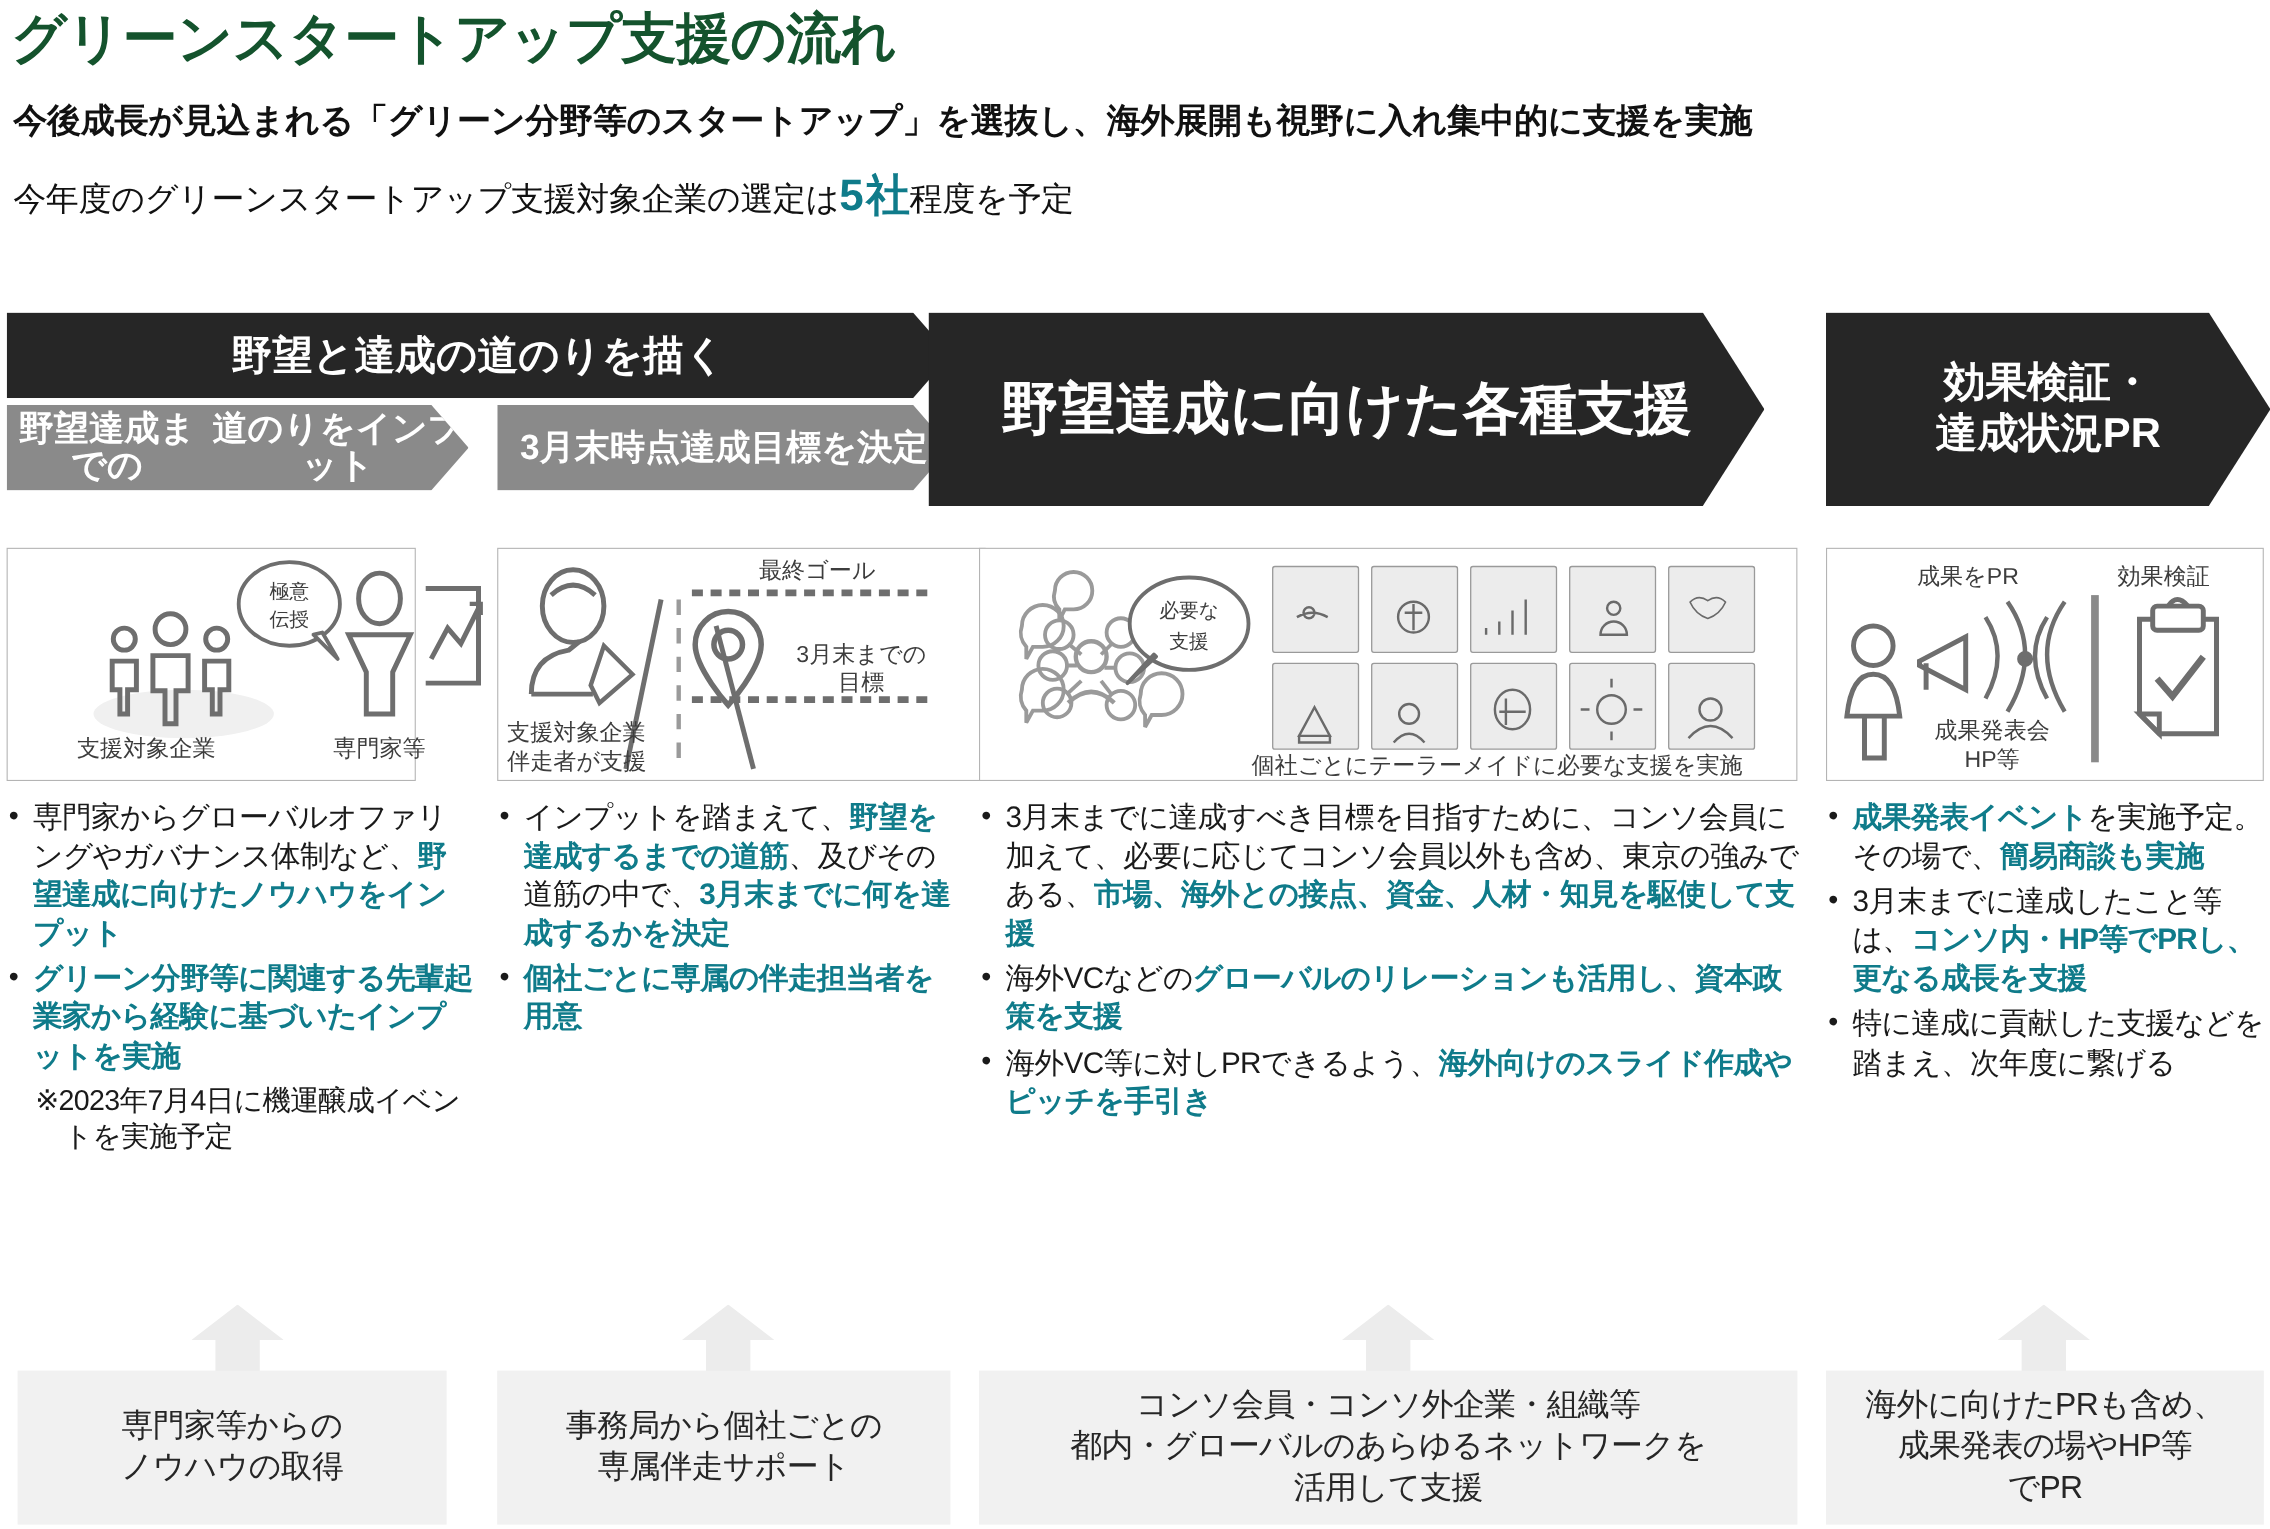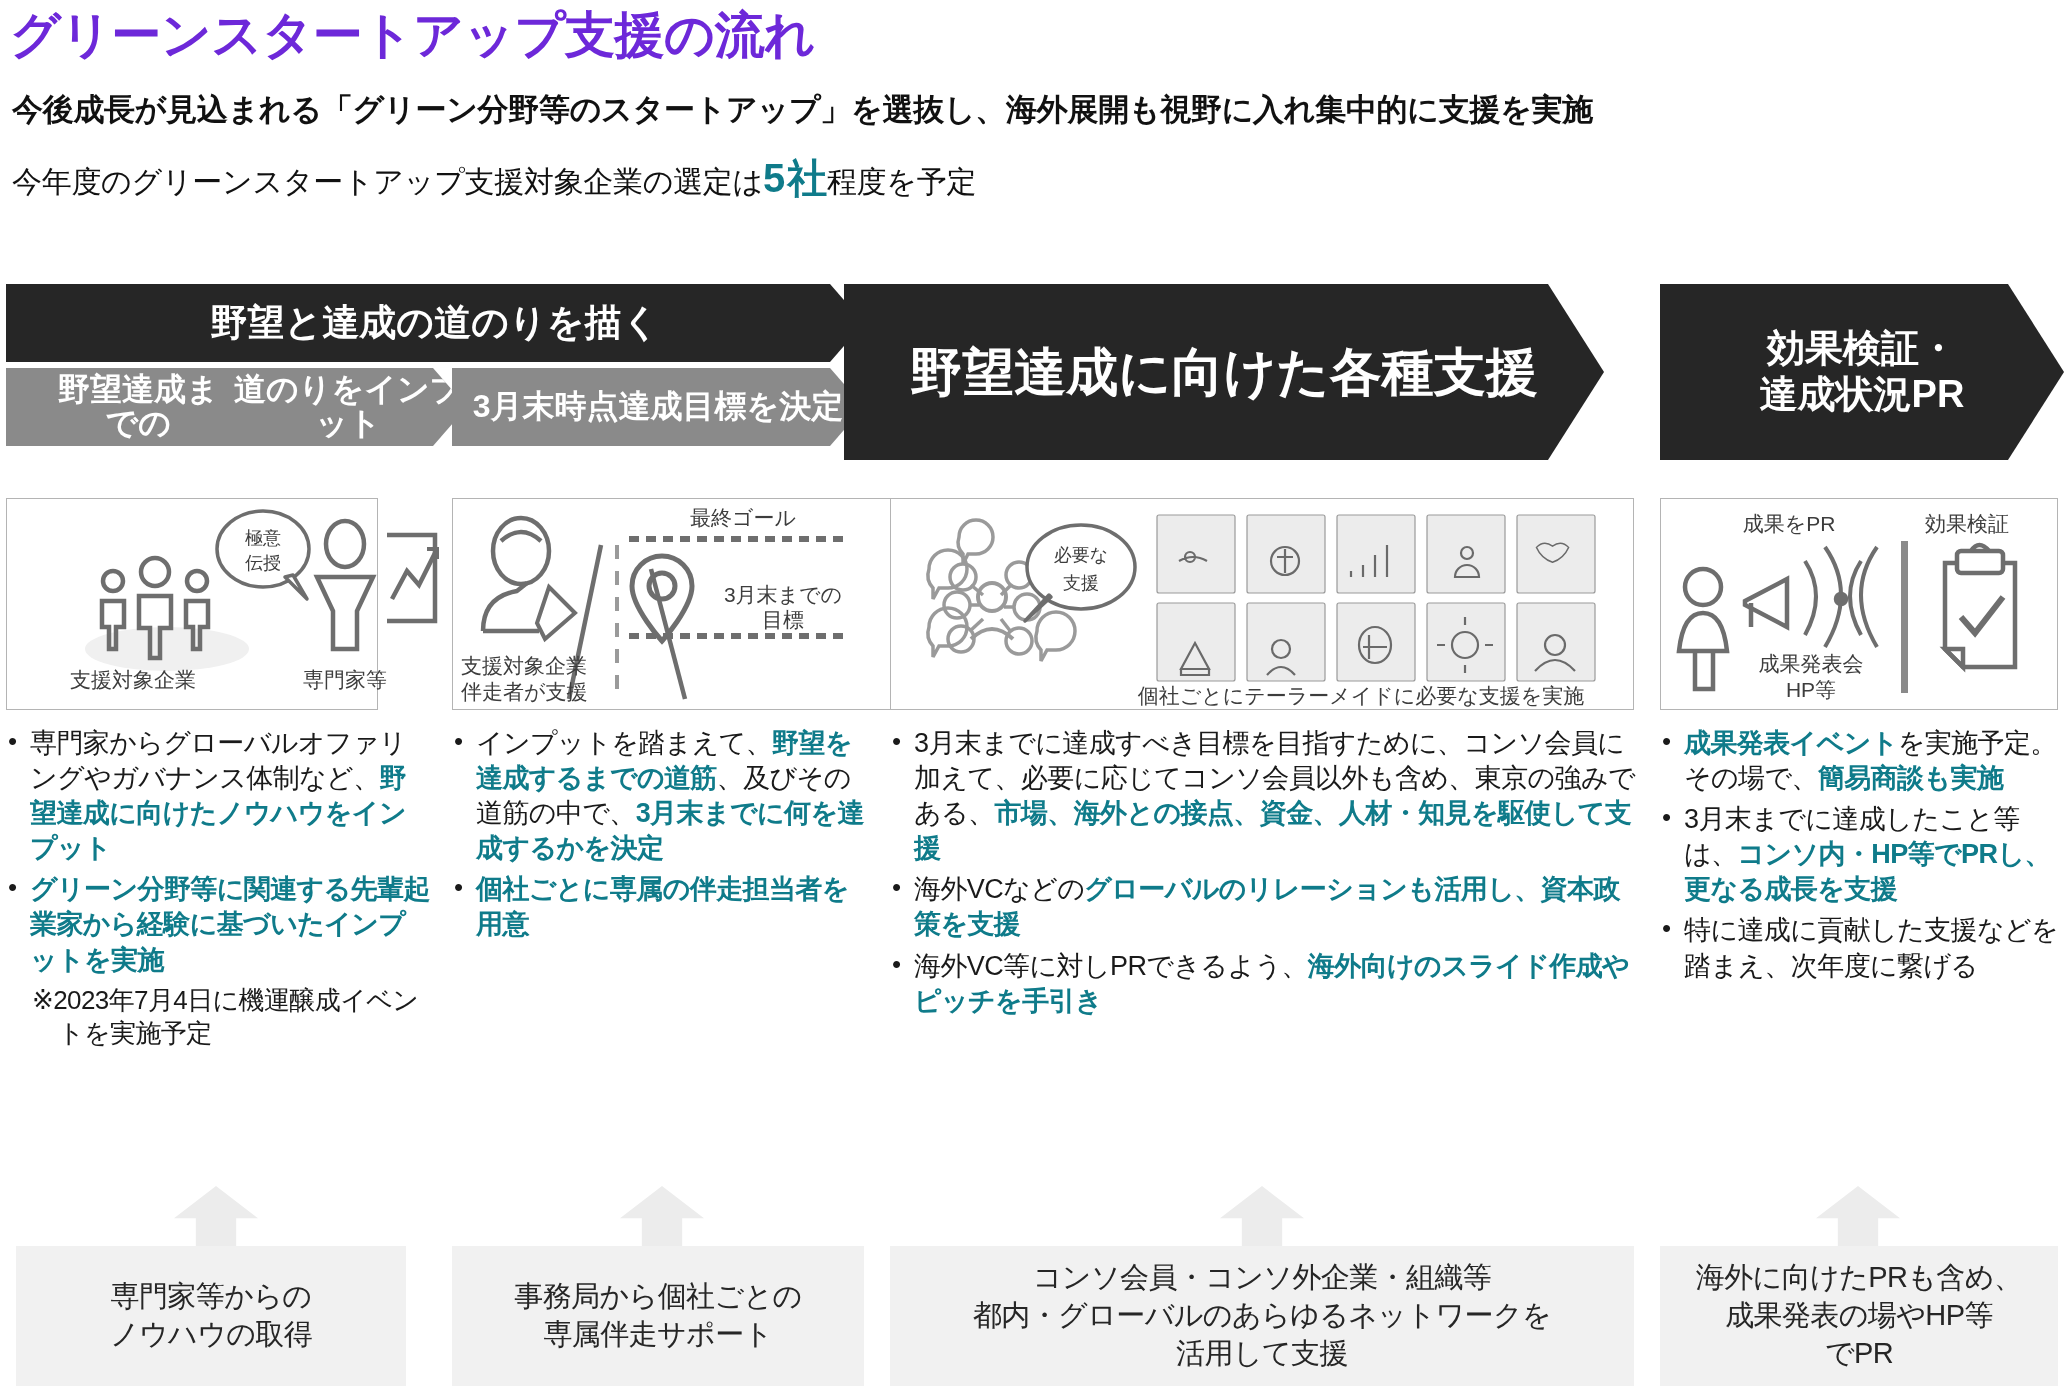--- a/index.html
+++ b/index.html
@@ -8,21 +8,21 @@
     background:#ffffff;
     font-family:"Liberation Sans","DejaVu Sans",sans-serif;
     color:#1a1a1a;
     overflow:hidden;
     position:relative;
   }
   
   .hdr{padding:2px 0 0 4px;}
   .hdr-title{
     font-size:50px; font-weight:bold; letter-spacing:-0.5px;
-    line-height:1.1; margin:6px 0 0 6px; color:#6d28d9;
+    line-height:1.1; margin:6px 0 0 6px; color:#14532d;
   }
   .hdr-sub{
     font-size:31px; font-weight:bold; line-height:1.2;
     margin:28px 0 0 8px; color:#111; letter-spacing:-0.3px;
   }
   .hdr-sub2{
     font-size:30px; line-height:1.2; margin:26px 0 0 8px; color:#111;
     letter-spacing:-0.3px;
   }
   .big-accent{color:#0f7b8a; font-size:40px; font-weight:bold;}
@@ -37,21 +37,21 @@
     line-height:1.05;
   }
   .chev.dark{background:#262626;}
   .chev.gray{background:#8a8a8a;}
   .chev-arrow{
     clip-path:polygon(0 0, calc(100% - 34px) 0, 100% 50%, calc(100% - 34px) 100%, 0 100%);
   }
   .band .c1{left:6px; width:858px; font-size:37px;}
 
   .band2{position:absolute; left:0; top:368px; width:2064px; height:92px;}
-  .band2 .g1{left:6px; width:420px; font-size:32px;padding-left:41px;}
+  .band2 .g1{left:6px; width:420px; font-size:32px;}
   .band2 .g2{left:452px; width:412px; font-size:32px;}
 
   .big-chev{
     position:absolute; top:284px; height:176px;
     background:#262626; color:#fff; font-weight:bold; text-align:center;
     display:flex; align-items:center; justify-content:center; line-height:1.2;
     clip-path:polygon(0 0, calc(100% - 56px) 0, 100% 50%, calc(100% - 56px) 100%, 0 100%);
   }
   .big-chev.b3{left:844px; width:760px; font-size:52px;}
   .big-chev.b4{left:1660px; width:404px; font-size:38px;}

